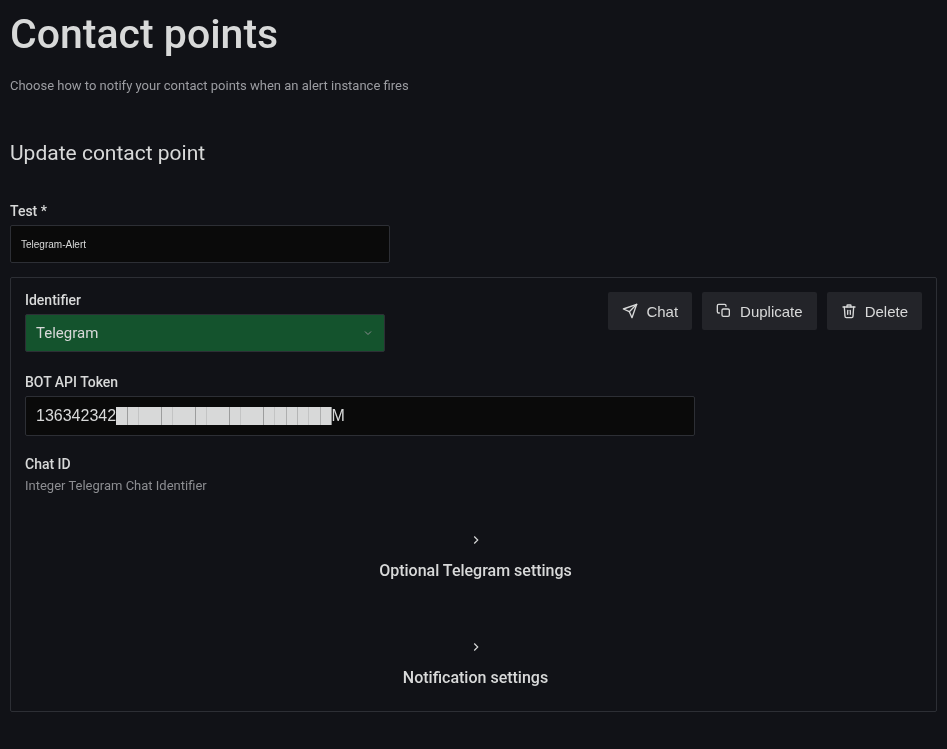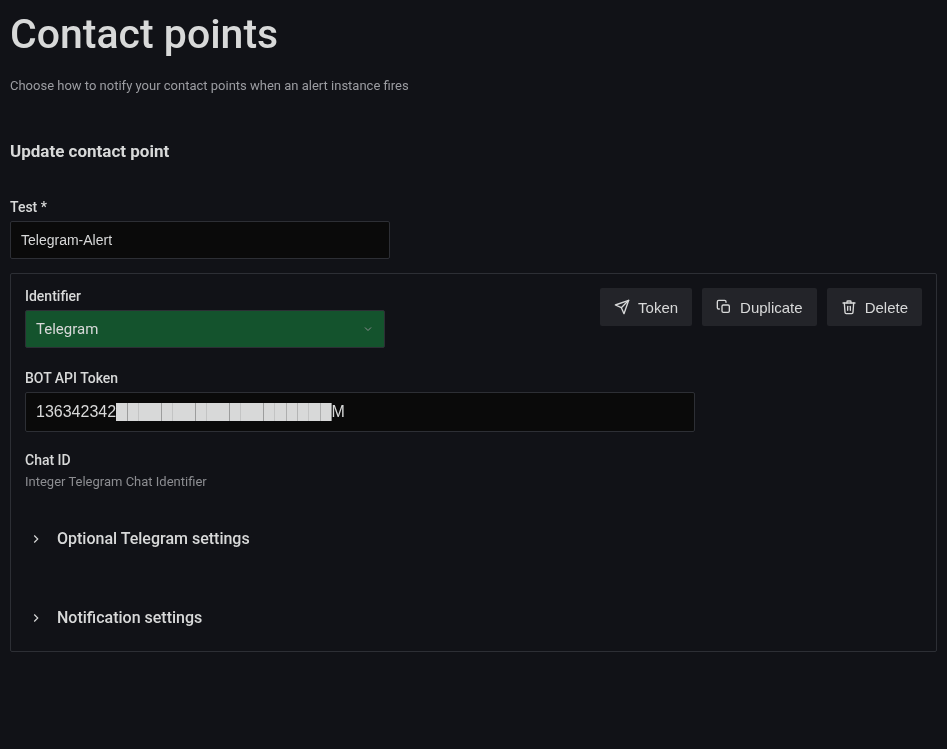--- a/index.html
+++ b/index.html
@@ -18,37 +18,37 @@
       font-weight: 500;
       margin-bottom: 20px;
     }
     .subtitle {
       color: #9c9da2;
       font-size: 13px;
       margin-bottom: 48px;
     }
     .section-title {
       color: #d8d9d9;
-      font-size: 17px;
-      font-weight: 700;
+      font-size: 21px;
+      font-weight: 400;
       margin-bottom: 38px;
     }
     .label {
       color: #d8d9d9;
       font-size: 14px;
       font-weight: 500;
       display: block;
       margin-bottom: 6px;
     }
     .input-text {
       background: #0a0a0a;
       border: 1px solid #2d2f35;
       border-radius: 2px;
       color: #d8d9d9;
-      font-size: 14px;
+      font-size: 10px;
       padding: 8px 10px;
       width: 380px;
       height: 38px;
     }
     .name-group { margin-bottom: 14px; }
     .panel {
       border: 1px solid #2d2f35;
       border-radius: 2px;
       padding: 14px;
     }
@@ -117,20 +117,21 @@
       margin-top: 2px;
       margin-bottom: 16px;
     }
     .expander {
       display: flex;
       align-items: center;
       gap: 14px;
       cursor: pointer;
       padding: 20px 0 10px 4px;
       margin-top: 18px;
+      flex-direction: column;
     }
     .expander .chev {
       color: #d8d9d9;
       display: flex;
     }
     .expander-title {
       color: #d8d9d9;
       font-size: 16px;
       font-weight: 500;
     }
@@ -169,21 +170,21 @@
       </div>
     </div>
     <div class="panel-header-right">
       <button class="btn">
         <span>
           <svg width="16" height="16" viewBox="0 0 24 24" fill="none" stroke="currentColor" stroke-width="2" stroke-linecap="round" stroke-linejoin="round">
               <line x1="22" y1="2" x2="11" y2="13"></line>
               <polygon points="22 2 15 22 11 13 2 9 22 2"></polygon>
             </svg>
         </span>
-        <span>Token</span>
+        <span>Chat</span>
       </button>
       <button class="btn">
         <span>
           <svg width="16" height="16" viewBox="0 0 24 24" fill="none" stroke="currentColor" stroke-width="2" stroke-linecap="round" stroke-linejoin="round">
               <rect x="9" y="9" width="11" height="11" rx="2"></rect>
               <path d="M5 15H4a2 2 0 0 1-2-2V4a2 2 0 0 1 2-2h9a2 2 0 0 1 2 2v1"></path>
             </svg>
         </span>
         <span>Duplicate</span>
       </button>

